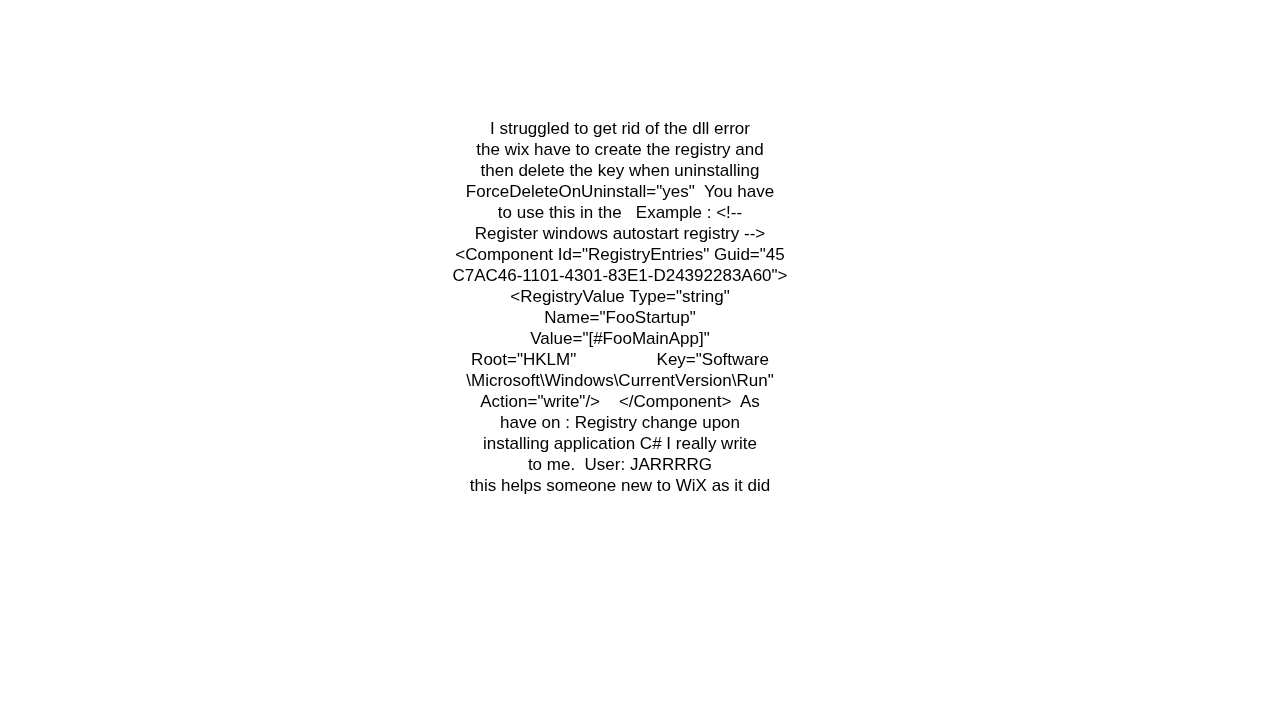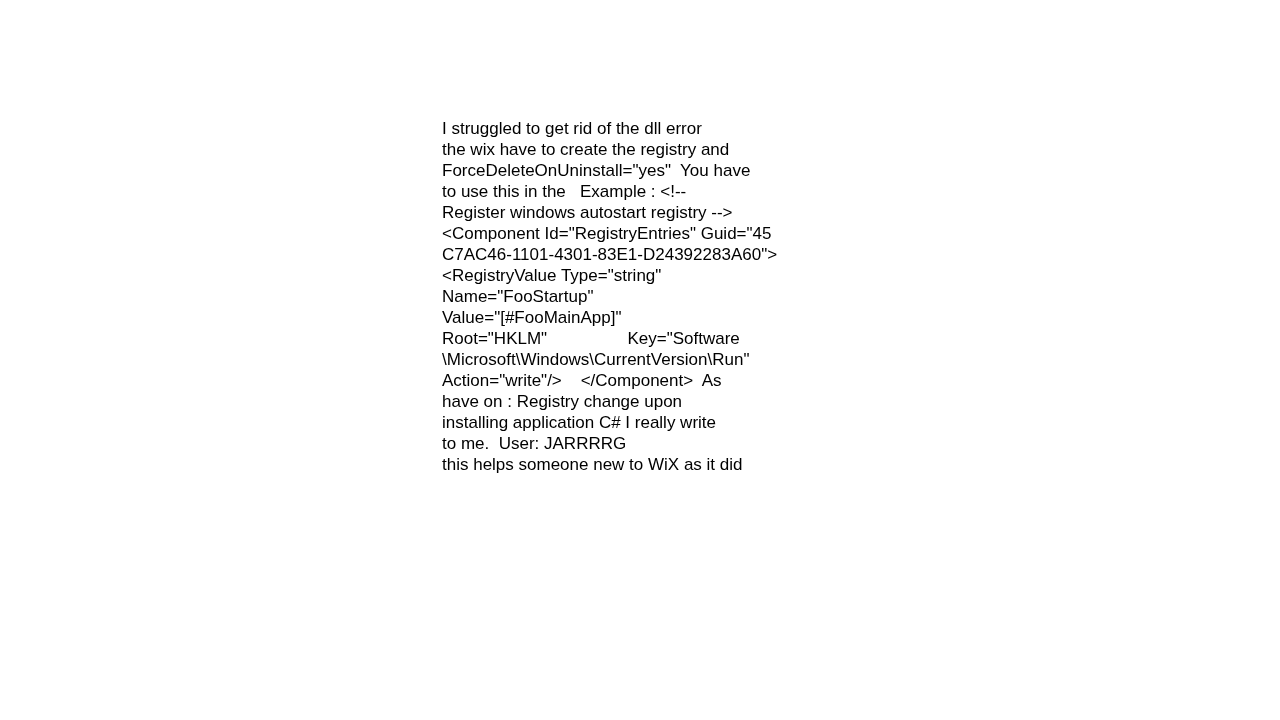--- a/index.html
+++ b/index.html
@@ -15,33 +15,34 @@
     font-family: "Liberation Sans", sans-serif;
   }
   .post-block {
     position: absolute;
     left: 442px;
     top: 118px;
     width: 356px;
     color: #000000;
     font-size: 17px;
     line-height: 21px;
-    text-align: left;
+    text-align: center;
   }
   .post-line {
     white-space: pre;      
     min-height: 21px;
   }
 </style>
 </head>
 <body>
 
 <div class="post-block">
   <div class="post-line">I struggled to get rid of the dll error</div>
   <div class="post-line">the wix have to create the registry and</div>
+  <div class="post-line">then delete the key when uninstalling</div>
   <div class="post-line">ForceDeleteOnUninstall="yes"  You have</div>
   <div class="post-line">to use this in the   Example : &lt;!--</div>
   <div class="post-line">Register windows autostart registry --&gt;</div>
   <div class="post-line">&lt;Component Id="RegistryEntries" Guid="45</div>
   <div class="post-line">C7AC46-1101-4301-83E1-D24392283A60"&gt;</div>
   <div class="post-line">&lt;RegistryValue Type="string"</div>
   <div class="post-line">Name="FooStartup"</div>
   <div class="post-line">Value="[#FooMainApp]"</div>
   <div class="post-line">Root="HKLM"                 Key="Software</div>
   <div class="post-line">\Microsoft\Windows\CurrentVersion\Run"</div>

